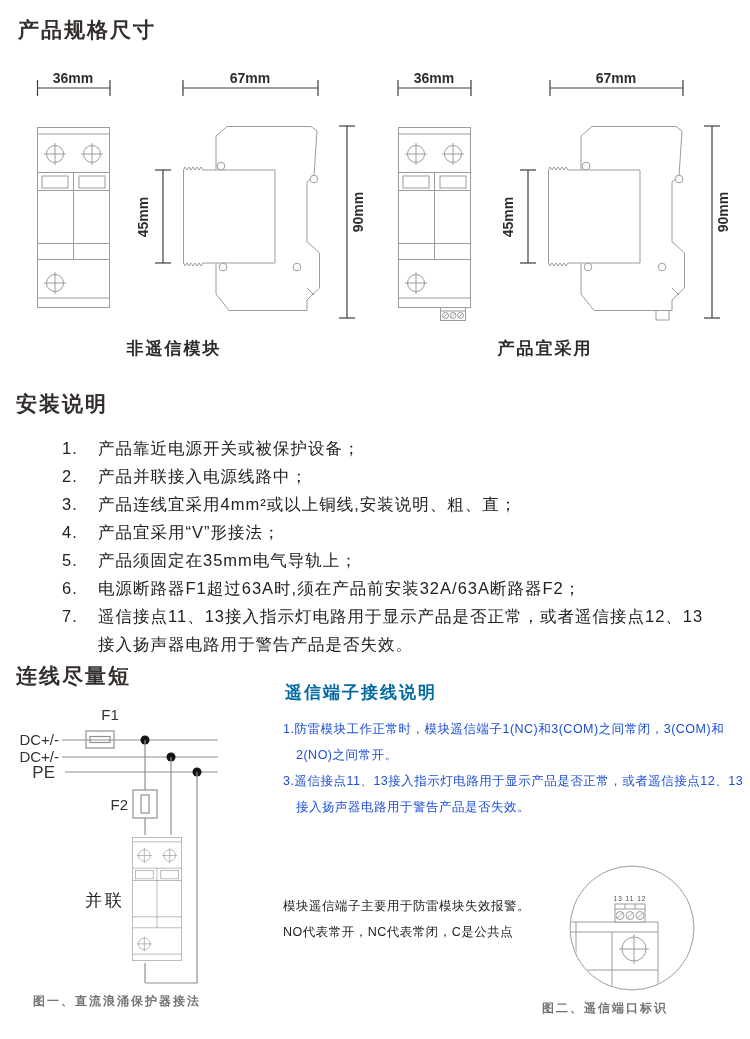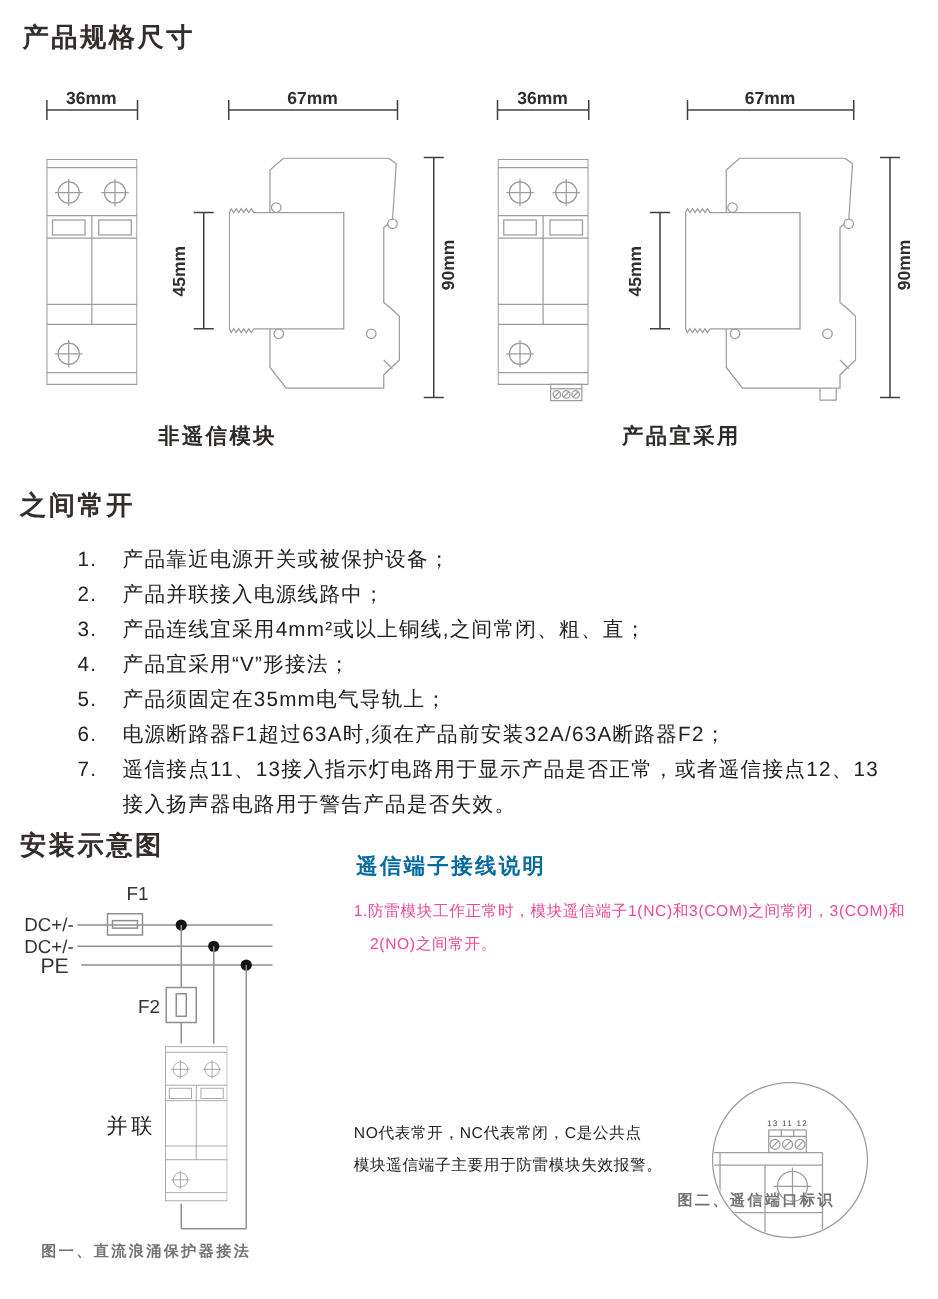--- a/index.html
+++ b/index.html
@@ -21,21 +21,21 @@
   svg .cjklabel{font-family:"Liberation Sans","DejaVu Sans",sans-serif;font-size:17px;fill:#222;letter-spacing:3px;}
   svg .dot{fill:#141414;stroke:none;}
   svg .tinytext{font-family:"Liberation Sans","DejaVu Sans",sans-serif;font-size:6.5px;fill:#444;letter-spacing:1px;}
   
   .steps{list-style:none;margin:0;padding:0;width:655px;}
   .steps li{display:flex;font-size:16.5px;line-height:28px;color:#222;letter-spacing:1px;}
   .steps .num{width:36px;flex:0 0 36px;font-family:"Liberation Sans",sans-serif;}
   .steps .txt{flex:1;}
   
   .wiring-title{font-size:17px;font-weight:bold;color:#0369a1;letter-spacing:2px;}
-  .wiring-body p{margin:0;font-size:12.5px;line-height:26px;color:#ec4899;
+  .wiring-body p{margin:0;font-size:12.5px;line-height:26px;color:#1d4ed8;
     text-indent:-13px;padding-left:13px;letter-spacing:0.5px;}
   .notes p{margin:0;font-size:12.5px;line-height:26px;color:#222;letter-spacing:0.5px;}
   .fig-caption{font-size:12px;font-weight:bold;color:#737373;letter-spacing:2px;}
 </style>
 </head>
 <body>
 
 <div class="abs h1" style="left:18px;top:16px;">产品规格尺寸</div>
 
 <svg class="abs" style="left:0;top:60px;" width="750" height="300" viewBox="0 0 750 300">
@@ -153,54 +153,54 @@
     <line x1="712" y1="66" x2="712" y2="258"></line>
       <line x1="704" y1="66" x2="720" y2="66"></line>
       <line x1="704" y1="258" x2="720" y2="258"></line>
   </g>
   <text class="dimtext" transform="rotate(-90 728 152)" x="728" y="152" text-anchor="middle">90mm</text>
 </svg>
 
 <div class="abs module-caption" style="left:99px;top:337px;">非遥信模块</div>
 <div class="abs module-caption" style="left:470px;top:337px;">产品宜采用</div>
 
-<div class="abs h1" style="left:16px;top:390px;">之间常开</div>
+<div class="abs h1" style="left:16px;top:390px;">安装说明</div>
 
 <ol class="steps abs" style="left:62px;top:434px;">
   <li>
       <span class="num">1.</span>
       <span class="txt">产品靠近电源开关或被保护设备；</span>
     </li>
   <li>
       <span class="num">2.</span>
       <span class="txt">产品并联接入电源线路中；</span>
     </li>
   <li>
       <span class="num">3.</span>
-      <span class="txt">产品连线宜采用4mm²或以上铜线,之间常闭、粗、直；</span>
+      <span class="txt">产品连线宜采用4mm²或以上铜线,安装说明、粗、直；</span>
     </li>
   <li>
       <span class="num">4.</span>
       <span class="txt">产品宜采用“V”形接法；</span>
     </li>
   <li>
       <span class="num">5.</span>
       <span class="txt">产品须固定在35mm电气导轨上；</span>
     </li>
   <li>
       <span class="num">6.</span>
       <span class="txt">电源断路器F1超过63A时,须在产品前安装32A/63A断路器F2；</span>
     </li>
   <li>
       <span class="num">7.</span>
       <span class="txt">遥信接点11、13接入指示灯电路用于显示产品是否正常，或者遥信接点12、13接入扬声器电路用于警告产品是否失效。</span>
     </li>
 </ol>
 
-<div class="abs h1" style="left:16px;top:662px;">安装示意图</div>
+<div class="abs h1" style="left:16px;top:662px;">连线尽量短</div>
 
 <svg class="abs" style="left:10px;top:700px;" width="230" height="292" viewBox="0 0 230 292">
   <text class="cktlabel" x="100" y="20" text-anchor="middle">F1</text>
 
   <line class="wire" x1="52" y1="40" x2="208" y2="40"></line>
   <text class="cktlabel" x="49" y="45" text-anchor="end">DC+/-</text>
   <rect class="wire" x="76" y="31" width="28" height="17" fill="#fff"></rect>
   <rect class="wire" x="80" y="36.5" width="20" height="6" fill="#fff"></rect>
   <circle class="dot" cx="135" cy="40" r="4.5"></circle>
 
@@ -225,25 +225,26 @@
   <use href="#sym-front" x="122" y="135" width="50" height="128"></use>
   <text class="cjklabel" x="95" y="206" text-anchor="middle">并联</text>
 </svg>
 
 <div class="abs fig-caption" style="left:33px;top:993px;">图一、直流浪涌保护器接法</div>
 
 <div class="abs wiring-title" style="left:285px;top:681px;">遥信端子接线说明</div>
 
 <div class="abs wiring-body" style="left:283px;top:716px;width:468px;">
   <p>1.防雷模块工作正常时，模块遥信端子1(NC)和3(COM)之间常闭，3(COM)和2(NO)之间常开。</p>
+  <p>3.遥信接点11、13接入指示灯电路用于显示产品是否正常，或者遥信接点12、13接入扬声器电路用于警告产品是否失效。</p>
 </div>
 
 <div class="abs notes" style="left:283px;top:893px;width:300px;">
+  <p>模块遥信端子主要用于防雷模块失效报警。</p>
   <p>NO代表常开，NC代表常闭，C是公共点</p>
-  <p>模块遥信端子主要用于防雷模块失效报警。</p>
 </div>
 
 <svg class="abs" style="left:568px;top:862px;" width="135" height="135" viewBox="0 0 135 135">
   <defs>
     <clipPath id="circ-clip">
         <circle cx="64" cy="66" r="61"></circle>
       </clipPath>
   </defs>
   <circle class="draw" cx="64" cy="66" r="62"></circle>
   <g clip-path="url(#circ-clip)">
@@ -267,13 +268,13 @@
 
     <g>
       <circle class="draw" cx="66" cy="87" r="12"></circle>
       <line class="draw" x1="51" y1="87" x2="81" y2="87"></line>
         <line class="draw" x1="66" y1="72" x2="66" y2="102"></line>
     </g>
   </g>
   <text class="tinytext" x="62" y="39" text-anchor="middle">13 11 12</text>
 </svg>
 
-<div class="abs fig-caption" style="left:542px;top:952px;text-align:right;">图二、遥信端口标识</div>
+<div class="abs fig-caption" style="left:542px;top:1000px;text-align:right;">图二、遥信端口标识</div>
 
 </body></html>

